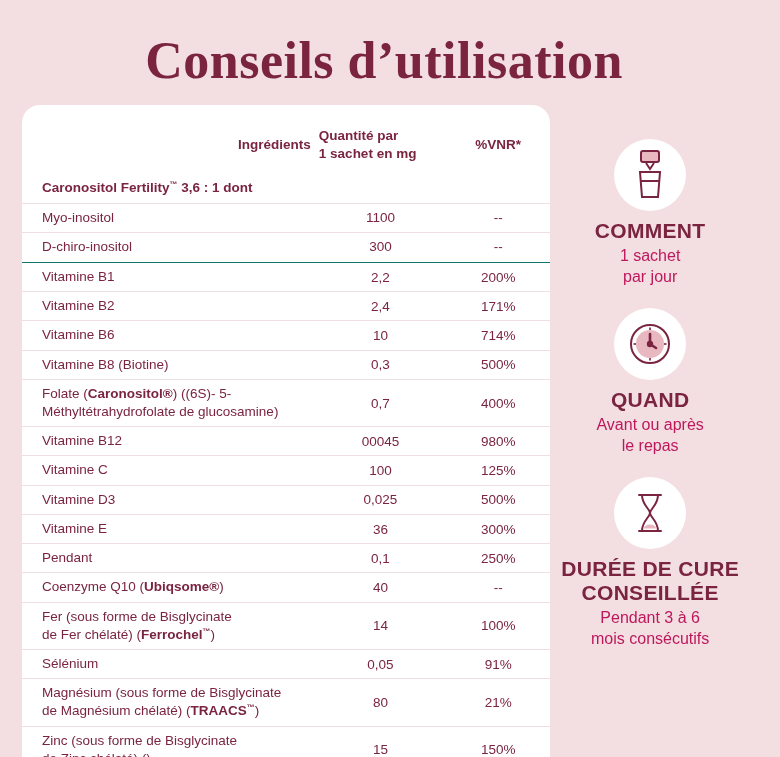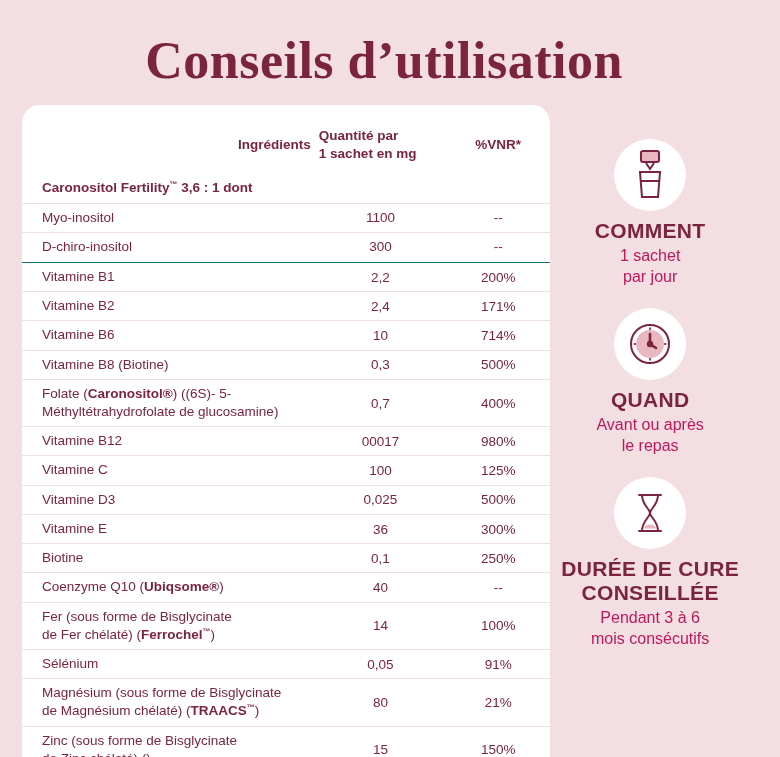--- a/index.html
+++ b/index.html
@@ -207,40 +207,40 @@
               <td class="c-qty">0,3</td>
               <td class="c-vnr">500%</td>
             </tr>
             <tr>
               <td class="c-ing">Folate (<b class="em">Caronositol®</b>) ((6S)- 5-<br>Méthyltétrahydrofolate de glucosamine)</td>
               <td class="c-qty">0,7</td>
               <td class="c-vnr">400%</td>
             </tr>
             <tr>
               <td class="c-ing">Vitamine B12</td>
-              <td class="c-qty">00017</td>
+              <td class="c-qty">00045</td>
               <td class="c-vnr">980%</td>
             </tr>
             <tr>
               <td class="c-ing">Vitamine C</td>
               <td class="c-qty">100</td>
               <td class="c-vnr">125%</td>
             </tr>
             <tr>
               <td class="c-ing">Vitamine D3</td>
               <td class="c-qty">0,025</td>
               <td class="c-vnr">500%</td>
             </tr>
             <tr>
               <td class="c-ing">Vitamine E</td>
               <td class="c-qty">36</td>
               <td class="c-vnr">300%</td>
             </tr>
             <tr>
-              <td class="c-ing">Biotine</td>
+              <td class="c-ing">Pendant</td>
               <td class="c-qty">0,1</td>
               <td class="c-vnr">250%</td>
             </tr>
             <tr>
               <td class="c-ing">Coenzyme Q10 (<b class="em">Ubiqsome®</b>)</td>
               <td class="c-qty">40</td>
               <td class="c-vnr">--</td>
             </tr>
             <tr>
               <td class="c-ing">Fer (sous forme de Bisglycinate<br>de Fer chélaté) (<b class="em">Ferrochel<sup class="tm">™</sup></b>)</td>

